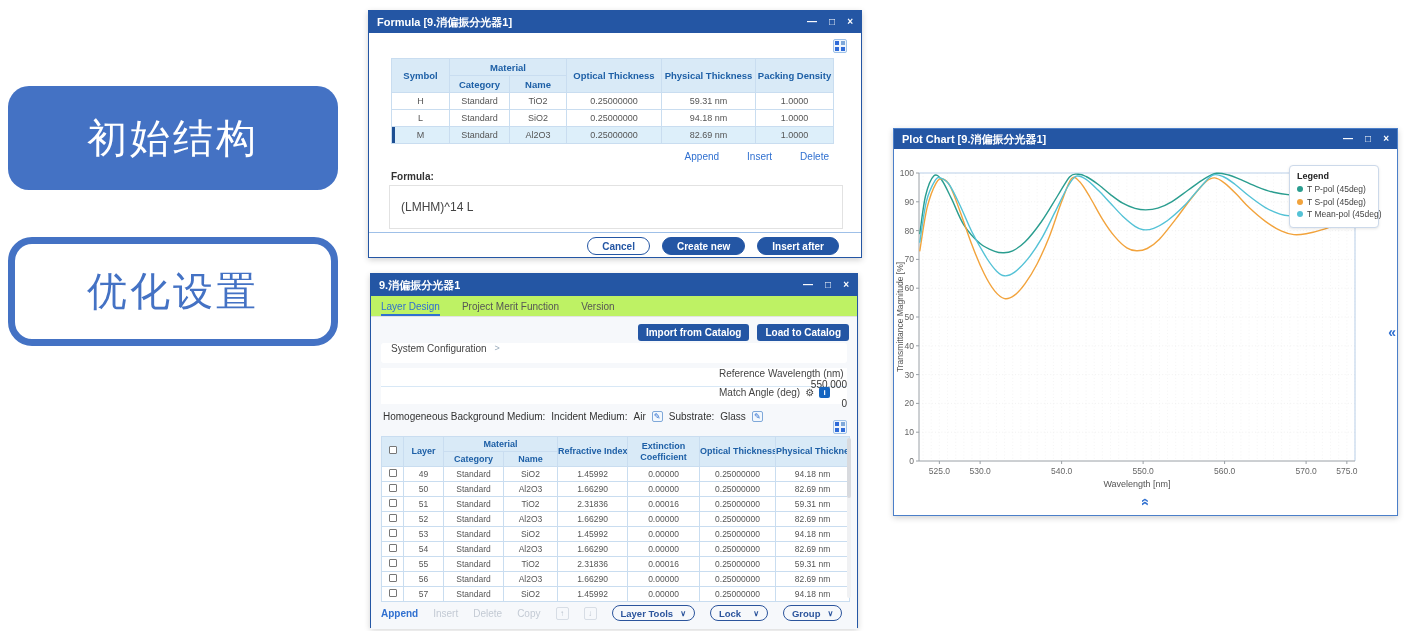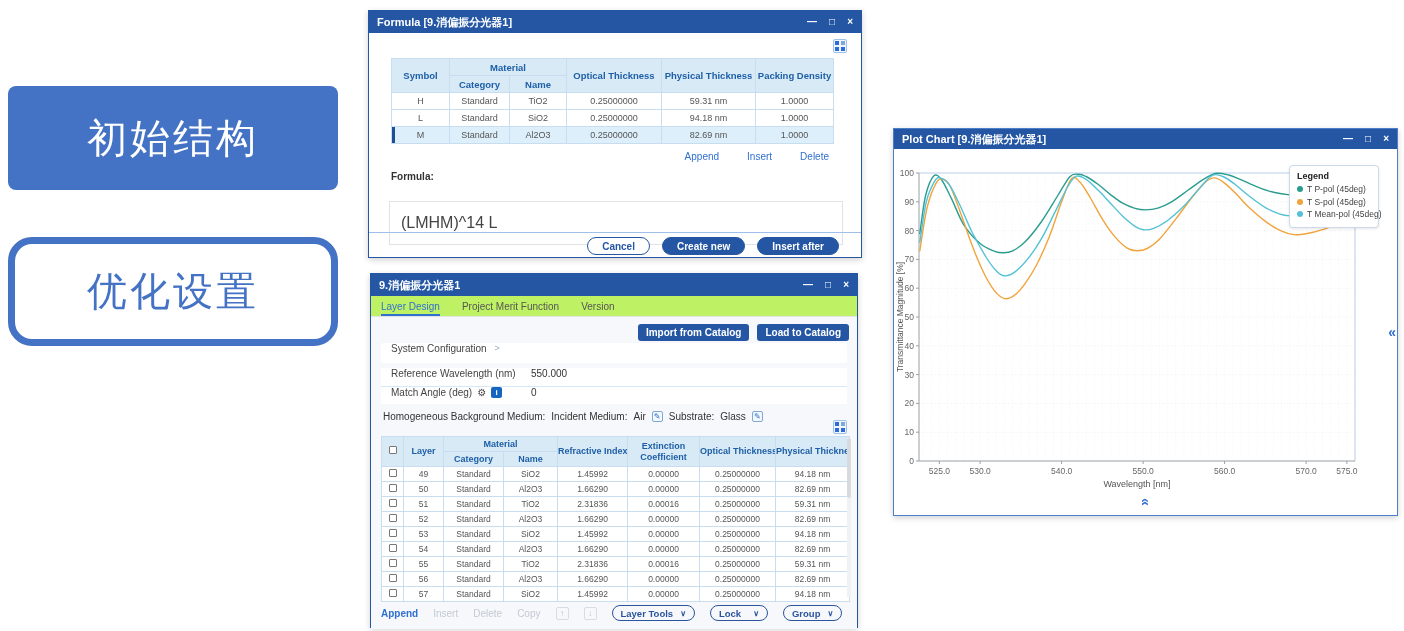--- a/index.html
+++ b/index.html
@@ -3,21 +3,21 @@
 <meta charset="utf-8">
 <style>
   * { margin:0; padding:0; box-sizing:border-box; }
   body { background:#fff; }
   .stage { position:relative; width:1404px; height:631px; background:#fff;
            font-family:"Liberation Sans", sans-serif; overflow:hidden; }
 
   
   .step { position:absolute; left:8px; width:330px; display:flex; align-items:center;
           justify-content:center; font-size:40px; letter-spacing:3px; }
-  #step1 { top:86px;  height:104px; background:#4472c4; color:#fff; border-radius:8px; }
+  #step1 { top:86px;  height:104px; background:#4472c4; color:#fff; border-radius:21px; }
   #step2 { top:237px; height:109px; background:#fff; color:#4472c4; border:7px solid #4472c4; border-radius:24px; }
   #step3 { top:428px; height:109px; background:#fff; color:#4472c4; border:7px solid #4472c4; border-radius:24px; }
 
   
   .window { position:absolute; background:#fff; border:1px solid #2456a4;
             box-shadow:0 2px 6px rgba(0,0,0,.18); }
   .titlebar { height:22px; background:#2456a4; color:#fff; display:flex; align-items:center;
               padding:0 8px; font-size:11px; font-weight:bold; }
   .titlebar .title { white-space:nowrap; overflow:hidden; }
   .win-controls { margin-left:auto; display:flex; gap:12px; font-weight:bold; font-size:10px; align-items:center; }
@@ -39,23 +39,23 @@
   table.data td { font-size:9px; color:#555; text-align:center; height:17px; background:#fff; }
 
   #formula-table { position:absolute; left:22px; top:25px; width:442px; }
   #formula-table thead tr { height:17px; }
   #formula-table tbody tr.sel td { background:#ddeffa; }
   td.selbar { box-shadow: inset 3px 0 0 #1d4f93; }
 
   .table-links { position:absolute; top:118px; right:32px; display:flex; gap:28px; font-size:10px; color:#3070d0; }
   .table-links span { cursor:pointer; }
   .fw-formula-label { position:absolute; left:22px; top:138px; font-size:10px; font-weight:bold; color:#333; }
-  .fw-formula-box { position:absolute; left:20px; top:168px; width:454px; height:44px;
+  .fw-formula-box { position:absolute; left:20px; top:152px; width:454px; height:44px;
                     border:1px solid #e2e2e2; background:#fff; display:flex; align-items:center;
-                    padding:4px 11px; font-size:16px; color:#444; }
+                    padding:4px 11px; font-size:12px; color:#444; }
   .fw-footer { position:absolute; left:0; bottom:0; width:100%; height:27px; border-top:1px solid #9fc0e8;
                display:flex; align-items:center; justify-content:flex-end; gap:12px; padding-right:22px; }
   .pill { border-radius:10px; font-size:10px; font-weight:bold; height:18px; padding:0 14px;
           display:flex; align-items:center; cursor:pointer; }
   .pill.outline { border:1px solid #2456a4; color:#2456a4; background:#fff; }
   .pill.solid   { background:#2456a4; color:#fff; border:1px solid #2456a4; }
 
   
   #design-window { left:370px; top:273px; width:488px; height:355px; }
   .dw-body { position:relative; height:333px; background:#f6f8fb; }
@@ -64,21 +64,21 @@
   .tab { display:flex; align-items:center; color:#555; cursor:pointer; }
   .tab.active { color:#3070d0; box-shadow: inset 0 -2px 0 #3070d0; }
   .catalog-btns { position:absolute; right:8px; top:28px; display:flex; gap:8px; }
   .btn-blue { background:#2456a4; color:#fff; font-size:10px; font-weight:bold; padding:3px 8px;
               border-radius:3px; cursor:pointer; }
   .sysconf { position:absolute; left:10px; right:10px; top:47px; height:20px; background:#fff;
              border-radius:3px; display:flex; align-items:flex-start; gap:8px; padding:0 10px;
              font-size:10px; color:#444; }
   .sysconf .chev { color:#9ab; font-size:9px; }
   .fields { position:absolute; left:10px; right:10px; top:72px; background:#fff; }
-  .frow { height:18px; display:flex; align-items:flex-start; font-size:10px; color:#444; }
+  .frow { height:18px; display:flex; align-items:flex-end; font-size:10px; color:#444;flex-direction:column; }
   .frow + .frow { border-top:1px solid #d8e8f6; }
   .frow .flabel { width:138px; padding-left:10px; display:flex; align-items:center; gap:5px; }
   .frow .fvalue { padding-left:12px; color:#333; }
   .gear { font-size:10px; color:#444; }
   .info-icon { background:#1565c0; color:#fff; width:11px; height:11px; border-radius:2px;
                font-size:8px; font-weight:bold; display:inline-flex; align-items:center;
                justify-content:center; font-style:normal; }
   .bgline { position:absolute; left:12px; top:115px; font-size:10px; color:#333; display:flex;
             gap:6px; align-items:center; white-space:nowrap; }
   .edit-icon { width:11px; height:11px; border:1px solid #7fa8d9; border-radius:2px; color:#3070d0;

